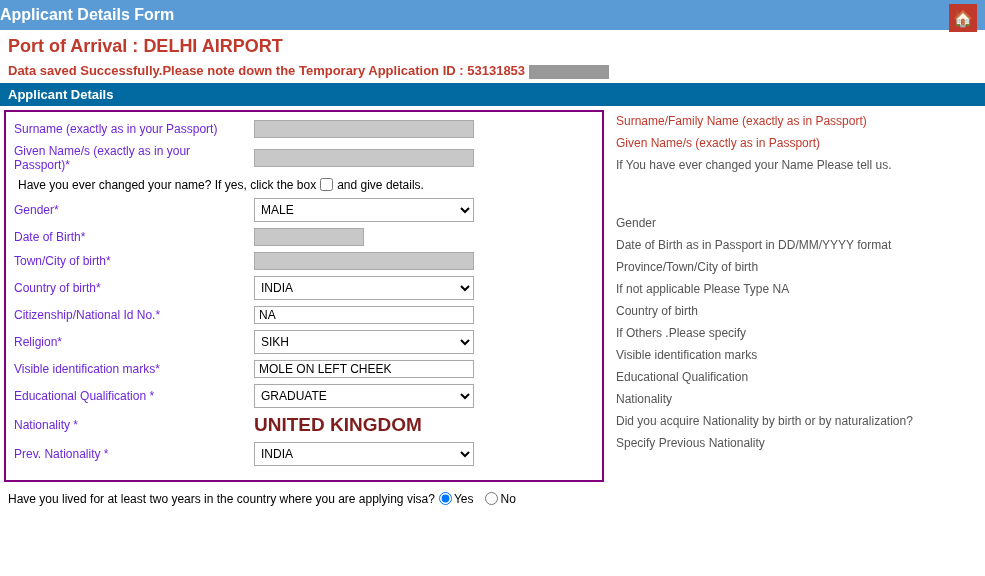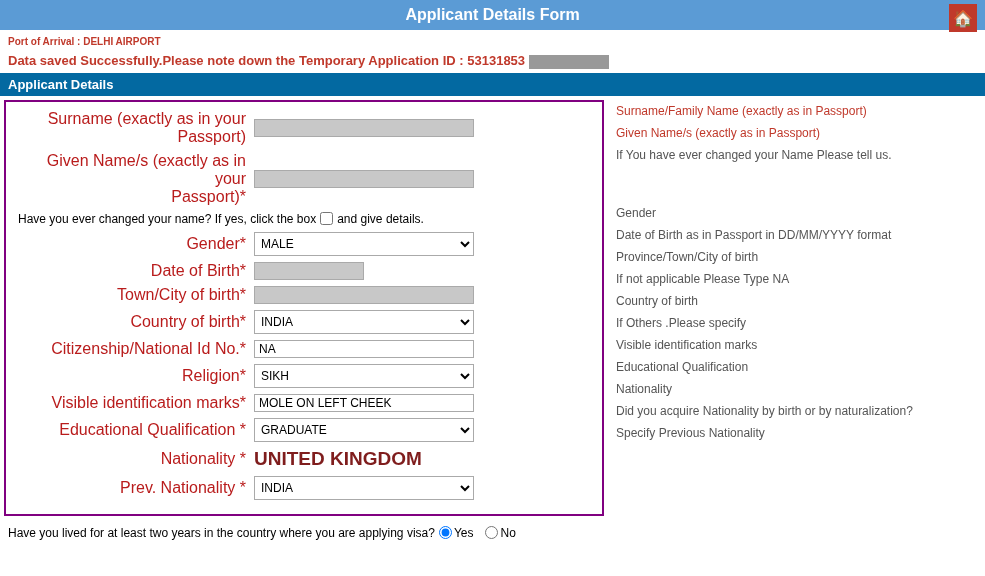--- a/index.html
+++ b/index.html
@@ -1,40 +1,39 @@
 <!DOCTYPE html>
 <html><head>
   <meta charset="utf-8">
   <style>
     * { box-sizing: border-box; margin: 0; padding: 0; }
     body { font-family: Arial, sans-serif; font-size: 13px; background: #fff; width: 985px; }
 
     .header-bar {
       background: #5b9bd5;
-      text-align: center;
       padding: 6px 0;
       color: #fff;
       font-size: 16px;
       font-weight: bold;
       position: relative;
     }
     .home-icon {
       position: absolute;
       right: 8px;
       top: 4px;
       width: 28px;
       height: 28px;
       background: #c0392b;
       display: flex; align-items: center; justify-content: center;
       color: #fff; font-size: 16px; cursor: pointer;
     }
 
     .port-of-arrival {
       padding: 6px 8px 2px 8px;
-      font-size: 10px;
+      font-size: 18px;
       font-weight: bold;
       color: #000;
     }
     .port-of-arrival span {
       color: #c0392b;
     }
 
     .saved-msg {
       padding: 4px 8px;
       font-size: 13px;
@@ -81,24 +80,24 @@
       font-size: 12px;
     }
 
     .form-row {
       display: flex;
       align-items: center;
       margin-bottom: 6px;
     }
 
     .form-label {
-      text-align: right;
+      text-align: left;
       padding-right: 8px;
-      color: #b91c1c;
-      font-size: 16px;
+      color: #6d28d9;
+      font-size: 12px;
       flex-shrink: 0;
     }
 
     .form-input {
       border: 1px solid #aaa;
       padding: 2px 4px;
       font-size: 12px;
       height: 18px;
       background: #fff;
     }

